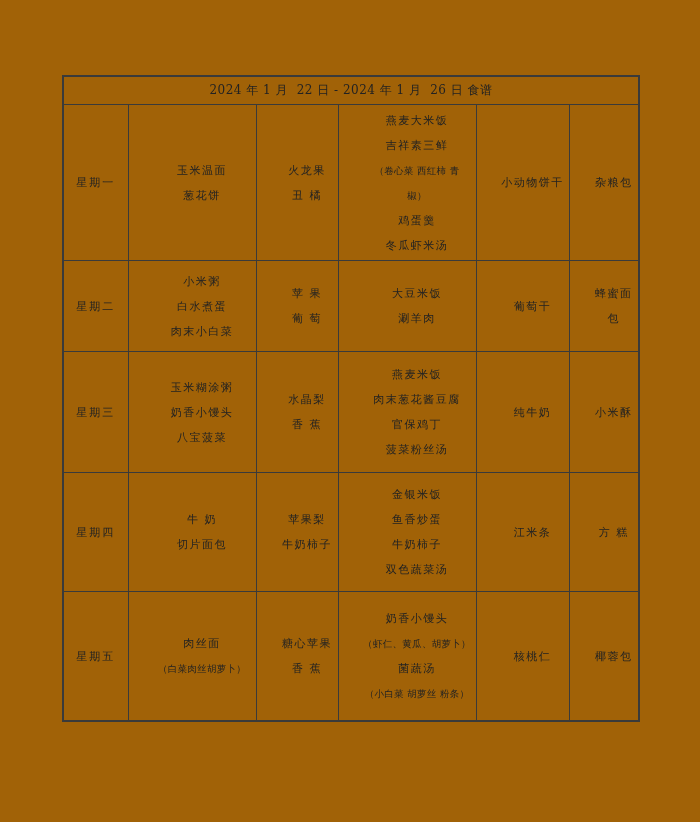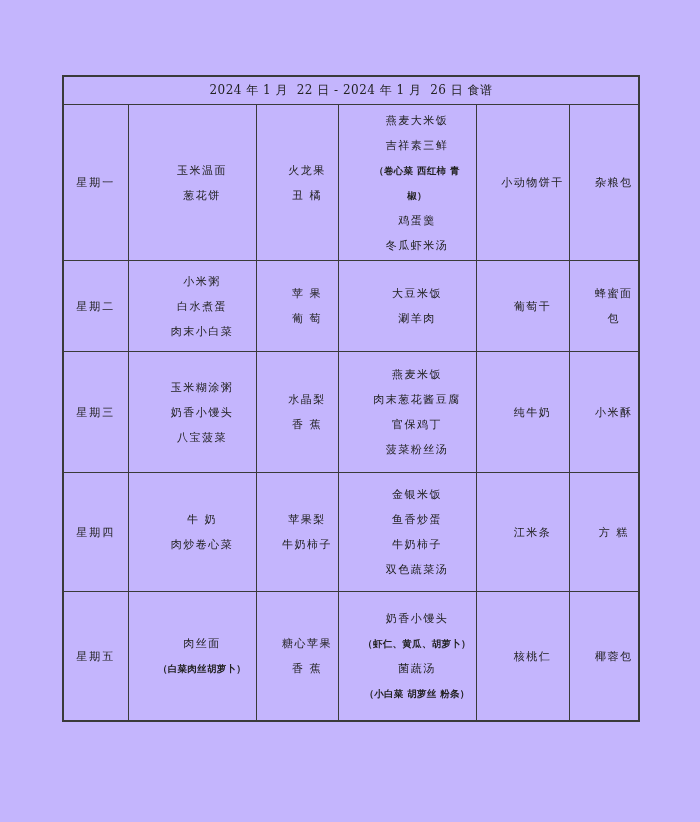--- a/index.html
+++ b/index.html
@@ -4,21 +4,21 @@
 <style>
   html, body {
     margin: 0;
     padding: 0;
     background: #ffffff;
   }
   .doc {
     position: relative;
     width: 700px;
     height: 822px;
-    background: #c4b5fd;
+    background: #a16207;
     font-family: "DejaVu Serif", "Liberation Serif", serif;
     color: #222222;
     overflow: hidden;
   }
   table.menu {
     position: absolute;
     left: 62px;
     top: 75px;
     width: 576px;
     border-collapse: collapse;
@@ -56,21 +56,20 @@
   .line {
     font-size: 11px;
     line-height: 25px;
     letter-spacing: 1.5px;
     white-space: pre-wrap;
     margin-left: 20px;
   }
   .line.small {
     font-size: 9.5px;
     letter-spacing: 0.3px;
-    font-weight: bold;
   }
 </style>
 </head>
 <body>
 
 <div class="doc">
   <table class="menu">
     <colgroup>
       <col style="width:65px">
       <col style="width:128px">
@@ -155,21 +154,21 @@
         </td>
         <td>
           <div class="line">小米酥</div>
         </td>
       </tr>
 
       <tr class="r4">
         <td class="day-cell">星期四</td>
         <td>
           <div class="line">牛 奶</div>
-          <div class="line">肉炒卷心菜</div>
+          <div class="line">切片面包</div>
         </td>
         <td>
           <div class="line">苹果梨</div>
           <div class="line">牛奶柿子</div>
         </td>
         <td>
           <div class="line">金银米饭</div>
           <div class="line">鱼香炒蛋</div>
           <div class="line">牛奶柿子</div>
           <div class="line">双色蔬菜汤</div>

